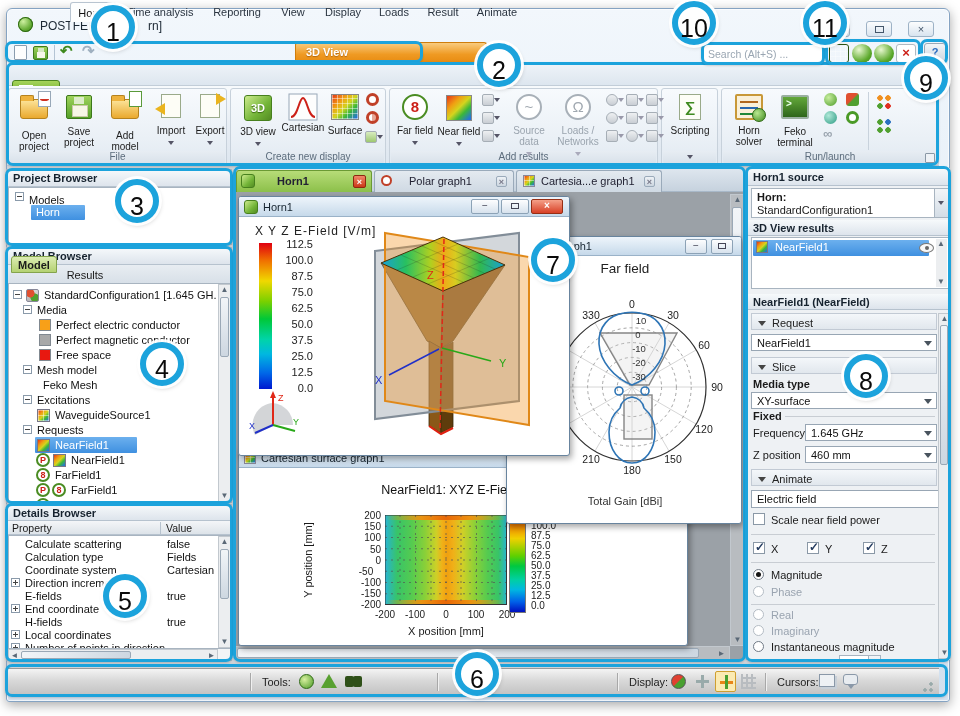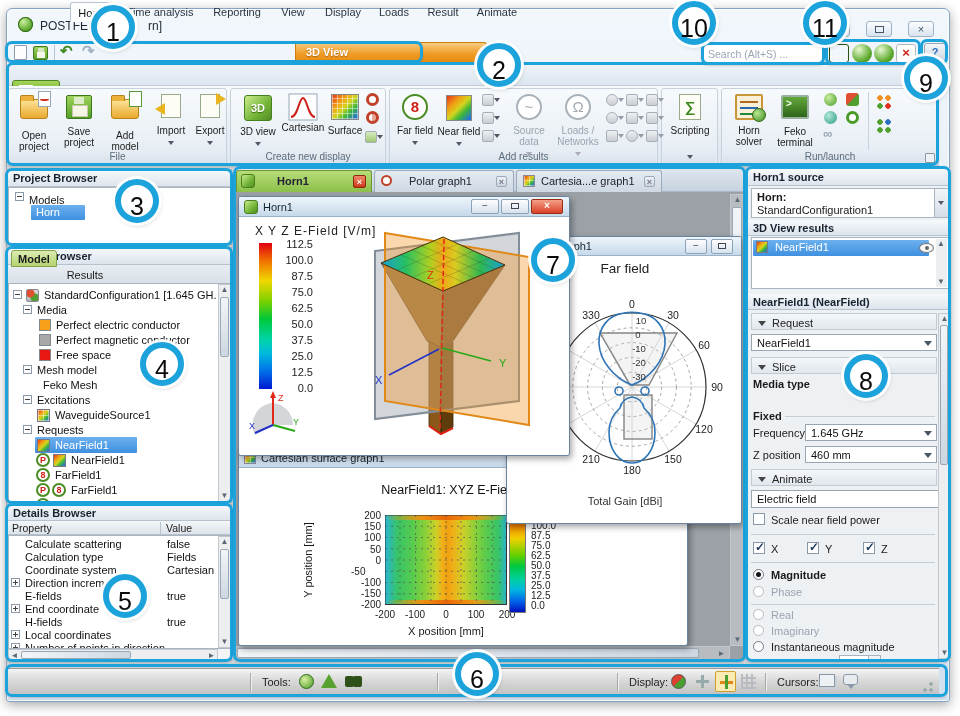--- a/index.html
+++ b/index.html
@@ -319,21 +319,21 @@
       <div class="trow" style="top:17px">
         <span class="a sel" style="left:22px;top:0;width:54px;height:15px"></span>
         <span class="t" style="left:27px;top:1px;color:#fff">Horn</span>
       </div>
     </div>
   </div>
 
   <div class="panel" style="left:6px;top:247px;width:226px;height:256px">
     <div class="phdr">Model Browser</div>
     <div class="a" style="left:0;top:17px;width:226px;height:18px;background:linear-gradient(#e8edf2,#d8e0e8)"></div>
-    <div class="tab2 on" style="left:4px;top:2px;width:46px">Model</div>
+    <div class="tab2 on" style="left:4px;top:8px;width:46px">Model</div>
     <div class="tab2" style="left:54px;top:19px;width:48px">Results</div>
     <div class="white" style="left:1px;top:35px;width:224px;height:220px;overflow:hidden">
       <div class="trow" style="top:4px">
         <span class="pm" style="left:4px"></span>
         <span class="a" style="left:17px;top:1px;width:13px;height:13px;background:radial-gradient(circle at 30% 30%,#e05030 4px,transparent 4.5px),radial-gradient(circle at 70% 70%,#50a030 4px,transparent 4.5px),linear-gradient(#d8d8d8,#b8b8b8);border:1px solid #889;border-radius:2px"></span>
         <span class="t" style="left:35px;top:1px;max-width:172px;overflow:hidden;display:inline-block">StandardConfiguration1 [1.645 GH...</span>
       </div>
       <div class="trow" style="top:19px">
           <span class="pm" style="left:14px"></span>
           <span class="t" style="left:28px;top:1px">Media</span>
@@ -537,21 +537,21 @@
           <line x1="0" y1="67.5" x2="122" y2="67.5"></line>
           <line x1="0" y1="78.75" x2="122" y2="78.75"></line>
       </g>
       <rect x="0" y="0" width="121.5" height="89.5" fill="none" stroke="#333" stroke-width="1"></rect>
     </svg>
     <div class="tick" style="left:112px;top:61px;width:30px;text-align:right">200</div>
     <div class="tick" style="left:112px;top:72px;width:30px;text-align:right">150</div>
     <div class="tick" style="left:112px;top:83px;width:30px;text-align:right">100</div>
     <div class="tick" style="left:112px;top:95px;width:30px;text-align:right">50</div>
     <div class="tick" style="left:112px;top:106px;width:30px;text-align:right">0</div>
-    <div class="tick" style="left:112px;top:117px;width:30px;text-align:left">-50</div>
+    <div class="tick" style="left:112px;top:117px;width:30px;text-align:center">-50</div>
     <div class="tick" style="left:112px;top:128px;width:30px;text-align:right">-100</div>
     <div class="tick" style="left:112px;top:139px;width:30px;text-align:right">-150</div>
     <div class="tick" style="left:112px;top:150px;width:30px;text-align:right">-200</div>
     <div class="tick" style="left:131px;top:160px;width:30px;text-align:center">-200</div>
     <div class="tick" style="left:161px;top:160px;width:30px;text-align:center">-100</div>
     <div class="tick" style="left:192px;top:160px;width:30px;text-align:center">0</div>
     <div class="tick" style="left:222px;top:160px;width:30px;text-align:center">100</div>
     <div class="tick" style="left:253px;top:160px;width:30px;text-align:center">200</div>
     <div class="t" style="left:162px;top:176px;width:90px;text-align:center;font-size:11px">X position [mm]</div>
     <div class="a" style="left:270px;top:60px;width:17px;height:104px;border:1px solid #777;background:linear-gradient(#e00010,#f07000 12%,#f0d000 28%,#60d000 45%,#00c840 55%,#00d0a0 68%,#00b8e0 78%,#0060e8 90%,#0010c0)"></div>
@@ -717,40 +717,41 @@
         <div class="sar" style="top:0;width:10px">▲</div>
         <div class="sar" style="bottom:0;width:10px">▼</div>
       </div>
     </div>
     <div class="phdr" style="top:126px;height:16px">NearField1 (NearField)</div>
 
     <div class="sechdr" style="left:4px;top:145px;width:186px">Request</div>
     <div class="combo" style="left:4px;top:166px;width:186px;height:17px">NearField1</div>
     <div class="sechdr" style="left:4px;top:189px;width:186px">Slice</div>
     <div class="t" style="left:6px;top:210px;font-weight:bold">Media type</div>
+    <div class="combo" style="left:4px;top:224px;width:186px;height:17px">XY-surface</div>
     <div class="t" style="left:6px;top:242px;font-weight:bold">Fixed</div>
     <div class="hr" style="left:38px;top:248px;width:150px"></div>
     <div class="t" style="left:6px;top:259px">Frequency</div>
     <div class="combo" style="left:58px;top:256px;width:132px;height:17px">1.645 GHz</div>
     <div class="t" style="left:6px;top:281px">Z position</div>
     <div class="combo" style="left:58px;top:278px;width:132px;height:17px">460 mm</div>
     <div class="sechdr" style="left:4px;top:301px;width:186px">Animate</div>
     <div class="combo" style="left:4px;top:322px;width:214px;height:18px">Electric field</div>
     <span class="cb" style="left:6px;top:345px"></span>
     <div class="t" style="left:24px;top:346px">Scale near field power</div>
     <div class="hr" style="left:4px;top:366px;width:184px"></div>
     <span class="cb ck" style="left:6px;top:374px"></span>
     <div class="t" style="left:24px;top:375px">X</div>
     <span class="cb ck" style="left:60px;top:374px"></span>
     <div class="t" style="left:78px;top:375px">Y</div>
     <span class="cb ck" style="left:116px;top:374px"></span>
     <div class="t" style="left:134px;top:375px">Z</div>
     <div class="hr" style="left:4px;top:394px;width:184px"></div>
     <span class="radio on" style="left:6px;top:401px"></span>
-    <div class="t" style="left:24px;top:401px;font-weight:bold">Magnitude</div>
+    <div class="t" style="left:24px;top:401px;font-weight:normal">Magnitude</div>
     <span class="radio dis" style="left:6px;top:418px"></span>
     <div class="t dlabel" style="left:24px;top:418px">Phase</div>
     <div class="hr" style="left:4px;top:436px;width:184px"></div>
     <span class="radio dis" style="left:6px;top:441px"></span>
     <div class="t dlabel" style="left:24px;top:441px">Real</div>
     <span class="radio dis" style="left:6px;top:457px"></span>
     <div class="t dlabel" style="left:24px;top:457px">Imaginary</div>
     <span class="radio" style="left:6px;top:473px"></span>
     <div class="t" style="left:24px;top:473px">Instantaneous magnitude</div>
     <div class="white" style="left:92px;top:487px;width:42px;height:16px">

